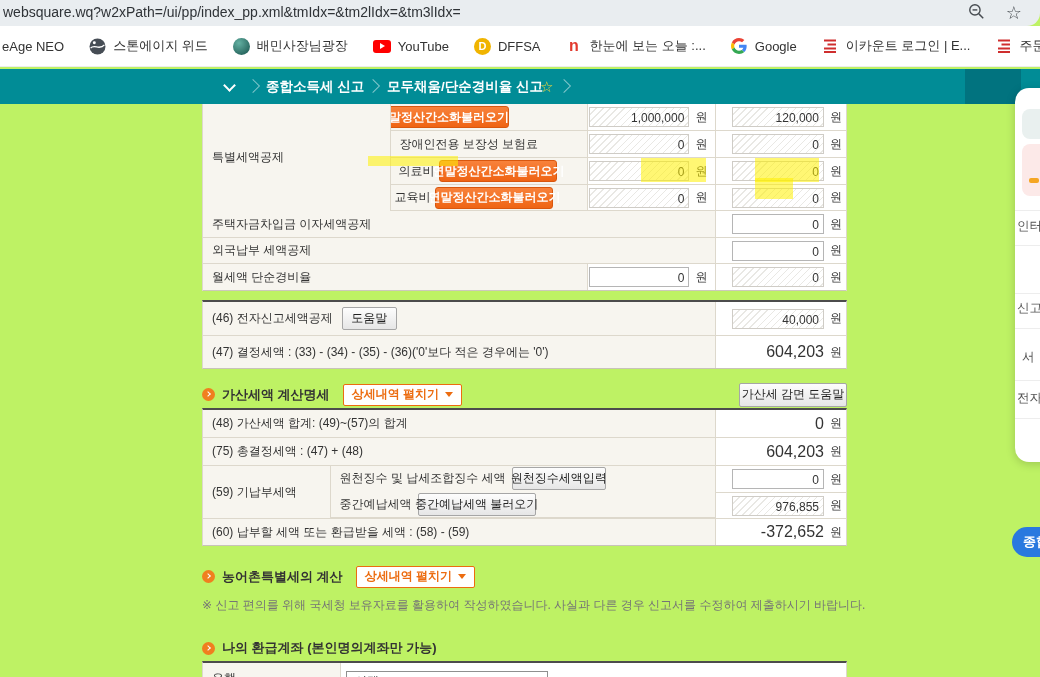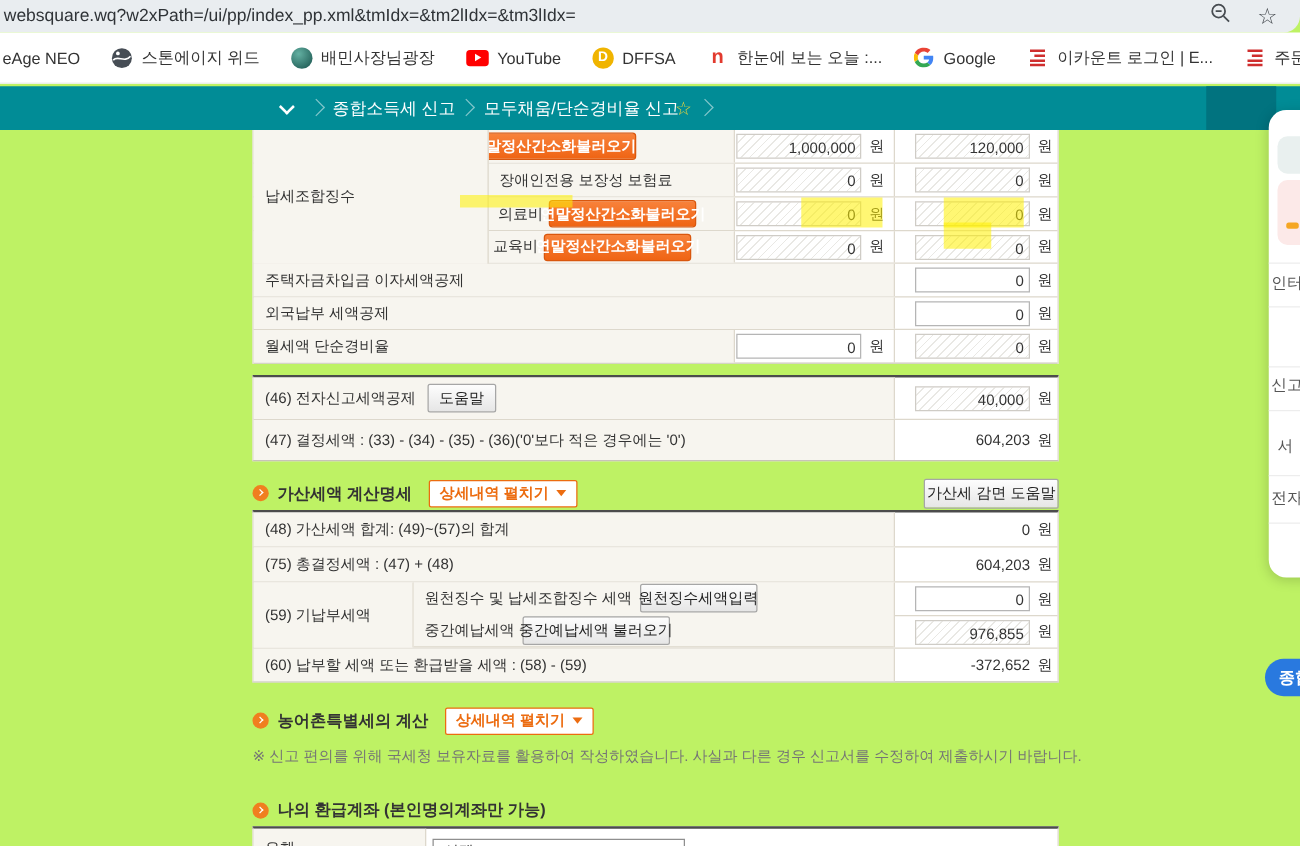--- a/index.html
+++ b/index.html
@@ -18,38 +18,38 @@
   .fav-globe{border-radius:50%}
   .fav-baemin{border-radius:50%;background:radial-gradient(circle at 35% 30%,#63b0a2,#16504a)}
   .fav-yt{width:18px;height:13px;background:#f00;border-radius:3px;position:relative}
   .fav-yt::after{content:"";position:absolute;left:7px;top:3.5px;border-left:5px solid #fff;border-top:3px solid transparent;border-bottom:3px solid transparent}
   .fav-dffsa{border-radius:50%;background:#f0b400;color:#fff;font-weight:bold;font-size:11px}
   .fav-naver{color:#e23a2e;font-weight:bold;font-size:16px;line-height:1}
 
   
   .navbar{position:absolute;left:0;top:69px;width:100%;height:35px;background:#018c96;z-index:2}
   .nav-dark{position:absolute;left:965px;top:0;width:56px;height:35px;background:#01737f}
-  .nav-item{position:absolute;top:9px;font-size:13.5px;font-weight:normal;color:#fff;white-space:nowrap}
+  .nav-item{position:absolute;top:9px;font-size:13.5px;font-weight:bold;color:#fff;white-space:nowrap}
   .chev-down{position:absolute;left:225px;top:12px;width:9px;height:9px;border-left:2px solid #fff;border-bottom:2px solid #fff;transform:rotate(-45deg)}
   .sep{position:absolute;top:12px;width:10px;height:10px;border-top:1px solid rgba(255,255,255,.5);border-right:1px solid rgba(255,255,255,.5);transform:rotate(45deg)}
   .nav-star{position:absolute;left:540px;top:9px;font-size:15px;color:#f5d738;font-weight:bold}
 
   
   .tbl{position:absolute;border-left:1px solid #ddd8cc;border-right:1px solid #ddd8cc;background:#fff}
   .trow{display:flex;border-bottom:1px solid #ddd8cc;position:relative}
   .cell{height:100%;display:flex;align-items:center;border-right:1px solid #ddd8cc}
   .cell:last-child{border-right:none}
   .c-beige{background:#f7f5ef}
   .c-valA{width:129px;justify-content:flex-end;padding-right:7px}
   .c-valB{width:130px;justify-content:flex-end;padding-right:3px}
   .lbl{font-size:12px;color:#333;margin-left:9px;white-space:nowrap}
   .inp{height:20px;border:1px solid #b5b5b5;background:#fff;font-size:12px;color:#333;text-align:right;padding:3px 4px 0 4px;line-height:14px}
   .hatch{background:repeating-linear-gradient(135deg,#ffffff 0px,#ffffff 4px,#e9e8e4 4px,#e9e8e4 5px);border-color:#cfccc6}
   .won{font-size:12px;color:#333;margin-left:6px;width:13px;flex:0 0 auto}
-  .valnum{font-size:12px;color:#333}
+  .valnum{font-size:16px;color:#333}
   .span-cell{position:absolute;background:#f7f5ef;border-right:1px solid #ddd8cc;display:flex;align-items:center;padding-left:9px;font-size:12px;color:#333;z-index:1}
 
   .obtn{background:linear-gradient(#f8823b,#ef6414);color:#fff;font-size:12px;font-weight:bold;border:1px solid #d9570e;border-radius:3px;height:22px;display:flex;align-items:center;justify-content:center;white-space:nowrap;cursor:pointer}
   .gbtn{background:linear-gradient(#fdfdfd,#e6e6e6);border:1px solid #a6a6a6;border-radius:2px;font-size:12px;color:#222;height:23px;display:flex;align-items:center;justify-content:center;white-space:nowrap;cursor:pointer}
   .olbtn{background:#fff;border:1px solid #ec6c10;border-radius:2px;color:#ec6c10;font-size:12px;font-weight:bold;height:22px;display:flex;align-items:center;justify-content:center;gap:6px;white-space:nowrap;cursor:pointer;padding:0 8px}
   .tri{width:0;height:0;border-left:4px solid transparent;border-right:4px solid transparent;border-top:5px solid #ec6c10}
 
   .sec-head{position:absolute;display:flex;align-items:center}
   .bullet{width:13px;height:13px;border-radius:50%;background:#f07f1f;position:relative;flex:0 0 auto}
   .bullet::after{content:"";position:absolute;left:4px;top:4px;width:3px;height:3px;border-top:1.5px solid #fff;border-right:1.5px solid #fff;transform:rotate(45deg)}
@@ -171,21 +171,21 @@
     <span class="nav-item" style="left:266px">종합소득세 신고</span>
     <span class="sep" style="left:368px"></span>
     <span class="nav-item" style="left:387px">모두채움/단순경비율 신고</span>
     <span class="nav-star">☆</span>
     <span class="sep" style="left:559px"></span>
     <div class="nav-dark"></div>
   </div>
 
   <div class="tbl" style="left:202px;top:104px;width:645px">
     <div class="span-cell" style="left:0;top:0;width:188px;height:107px">
-      <span>납세조합징수</span>
+      <span>특별세액공제</span>
     </div>
     <div class="trow" style="height:27px">
       <div class="cell c-beige" style="width:188px"></div>
       <div class="cell c-beige" style="width:198px">
         <button class="obtn" style="margin-left:-14px;width:133px">연말정산간소화불러오기</button>
       </div>
       <div class="cell c-valA">
           <div class="inp hatch" style="width:100px">1,000,000</div>
           <span class="won">원</span>
         </div>

